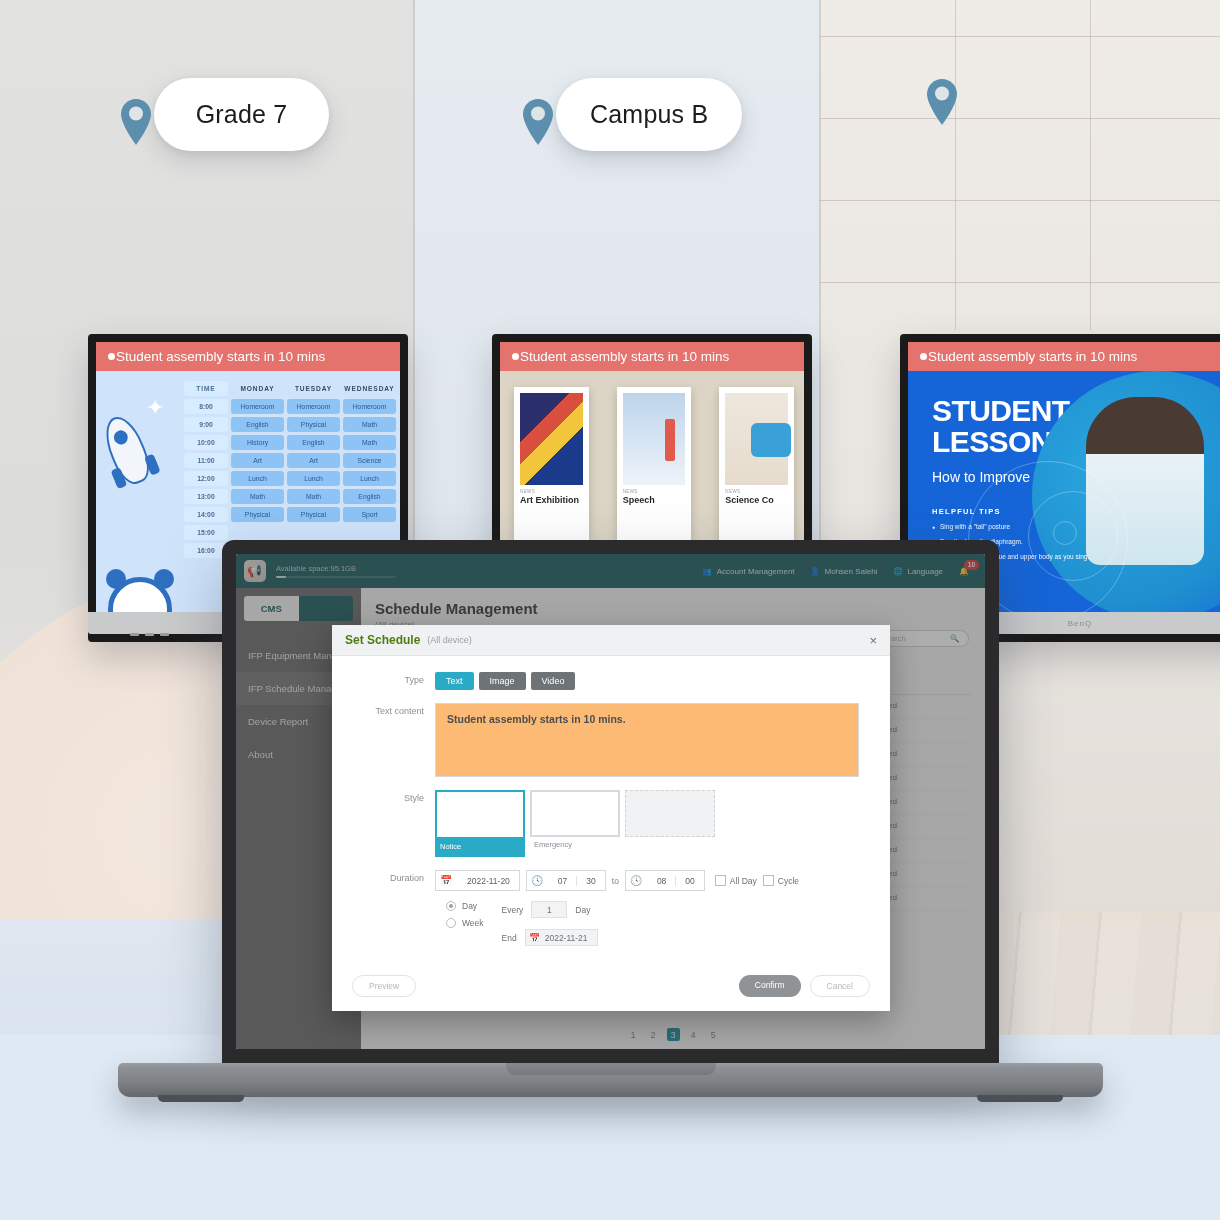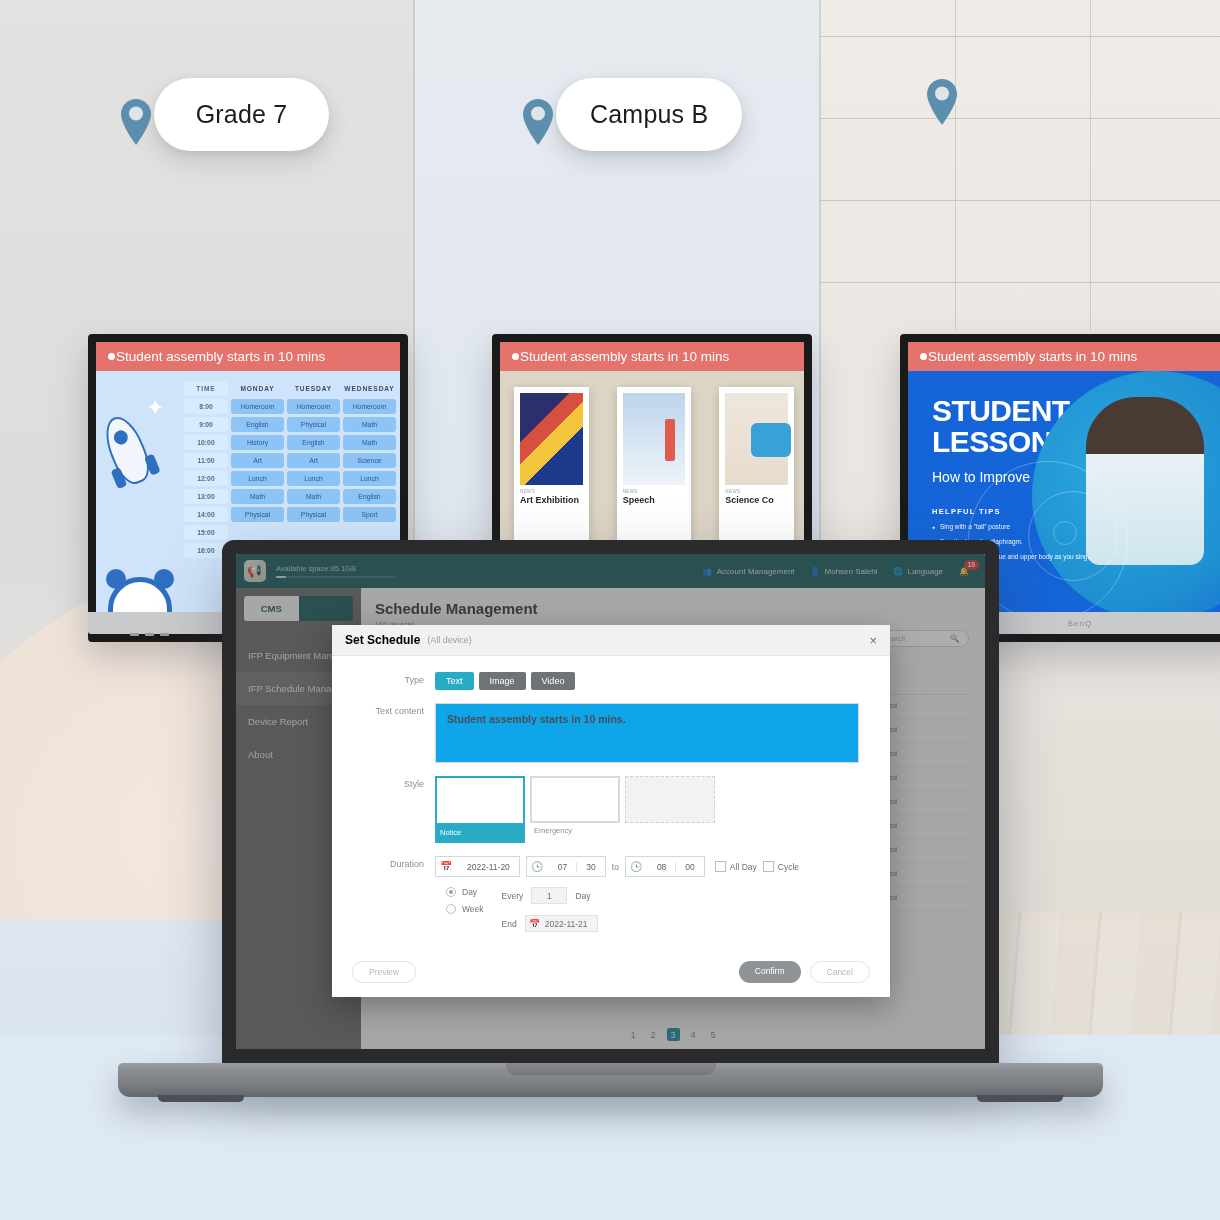--- a/index.html
+++ b/index.html
@@ -206,35 +206,35 @@
   
   .scrim { position:absolute; inset:0; background: rgba(60,60,60,.42); }
   .modal {
     position:absolute; left:96px; top:71px; width:558px;
     background:#fff; box-shadow: 0 10px 30px rgba(0,0,0,.3);
   }
   .modal-head {
     height:31px; background:#f0f1f2; border-bottom:1px solid #e2e4e6;
     display:flex; align-items:center; padding:0 13px; gap:7px;
   }
-  .modal-title { font-size:12px; color:#000000; font-weight:700; }
+  .modal-title { font-size:12px; color:#4d7c0f; font-weight:700; }
   .modal-sub { font-size:9px; color:#9aa0a5; }
   .modal-x { margin-left:auto; font-size:13px; color:#6b7075; line-height:1; cursor:pointer; }
   .modal-body { padding:16px 31px 6px; }
   .frow { display:flex; margin-bottom:13px; }
   .flabel { width:72px; flex:none; text-align:right; padding-right:11px; font-size:9px; color:#8a9096; padding-top:3px; }
   .fctl { flex:1; }
   .seg { display:flex; gap:5px; }
   .seg div {
     font-size:9px; color:#fff; background:#6e7377; padding:4px 11px; border-radius:2px;
   }
   .seg div.on { background:#29abc5; }
   .ta {
-    border:1px solid #d5d8da; height:60px; padding:9px 11px;
-    font-size:10.5px; color:#4a4e52; font-weight:700; background:#0ea5e9;
+    border:1px solid #d5d8da; height:74px; padding:9px 11px;
+    font-size:10.5px; color:#4a4e52; font-weight:700; background:#fdba74;
   }
   .styles { display:flex; gap:5px; }
   .style-card { width:90px; }
   .style-box { height:47px; border:2px solid #d7dadc; background:#fff; }
   .style-cap { font-size:7.5px; color:#8a9096; padding:3px 0 3px 4px; }
   .style-card.on .style-box { border-color:#29abc5; border-bottom:none; }
   .style-card.on .style-cap { background:#29abc5; color:#fff; padding:5px 0 6px 5px; }
   .style-card.dashed .style-box { border:1.5px dashed #cfd2d4; background:#f1f2f3; }
   .dur { display:flex; align-items:center; gap:6px; flex-wrap:nowrap; }
   .ibox { border:1px solid #d5d8da; height:21px; display:flex; align-items:center; background:#fff; }

